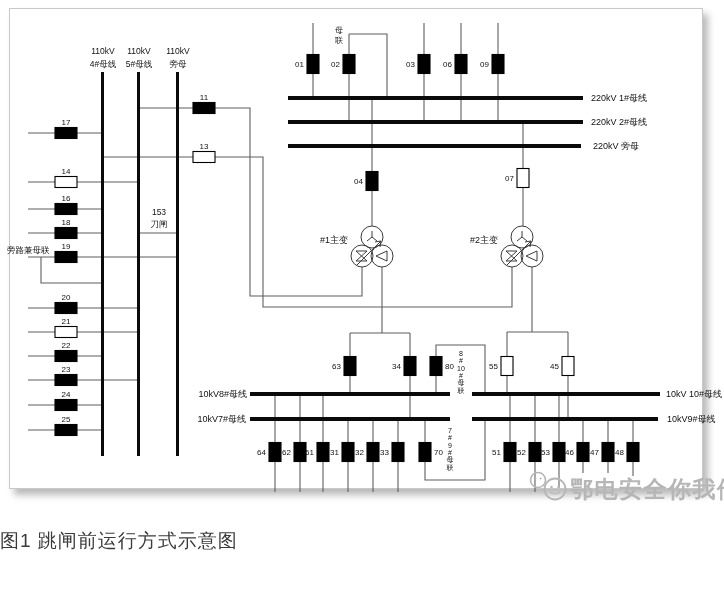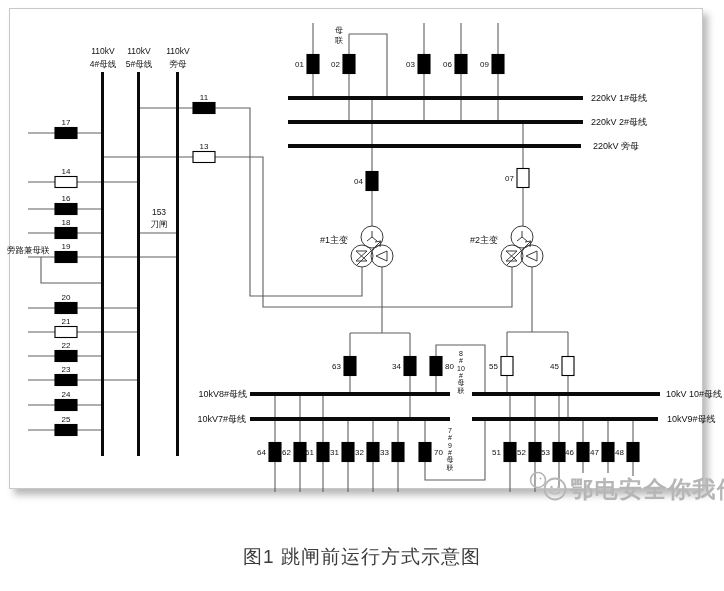--- a/index.html
+++ b/index.html
@@ -1,21 +1,21 @@
 <!DOCTYPE html>
 <html><head>
 <meta charset="utf-8">
 <style>
   html,body{margin:0;padding:0;background:#ffffff;}
   #stage{position:relative;width:724px;height:591px;background:#ffffff;overflow:hidden;
          font-family:"Liberation Sans",sans-serif;}
   #panel{position:absolute;left:9px;top:8px;width:692px;height:479px;background:#ffffff;
          border:1px solid #c9c9c9;box-shadow:5px 6px 7px rgba(0,0,0,0.28);}
   #dsvg{position:absolute;left:0;top:0;}
-  #caption{position:absolute;left:0;top:544px;width:724px;text-align:center;
+  #caption{position:absolute;left:0;top:528px;width:724px;
            font-size:19px;letter-spacing:1px;color:#3b3b3b;}
   text{font-family:"Liberation Sans",sans-serif;}
 </style>
 </head>
 <body>
 
 <div id="stage">
   <div id="panel"></div>
   <svg id="dsvg" width="724" height="591" viewBox="0 0 724 591">
       <polyline points="28,133 102,133" fill="none" stroke="#5f5f5f" stroke-width="1.1"></polyline>

